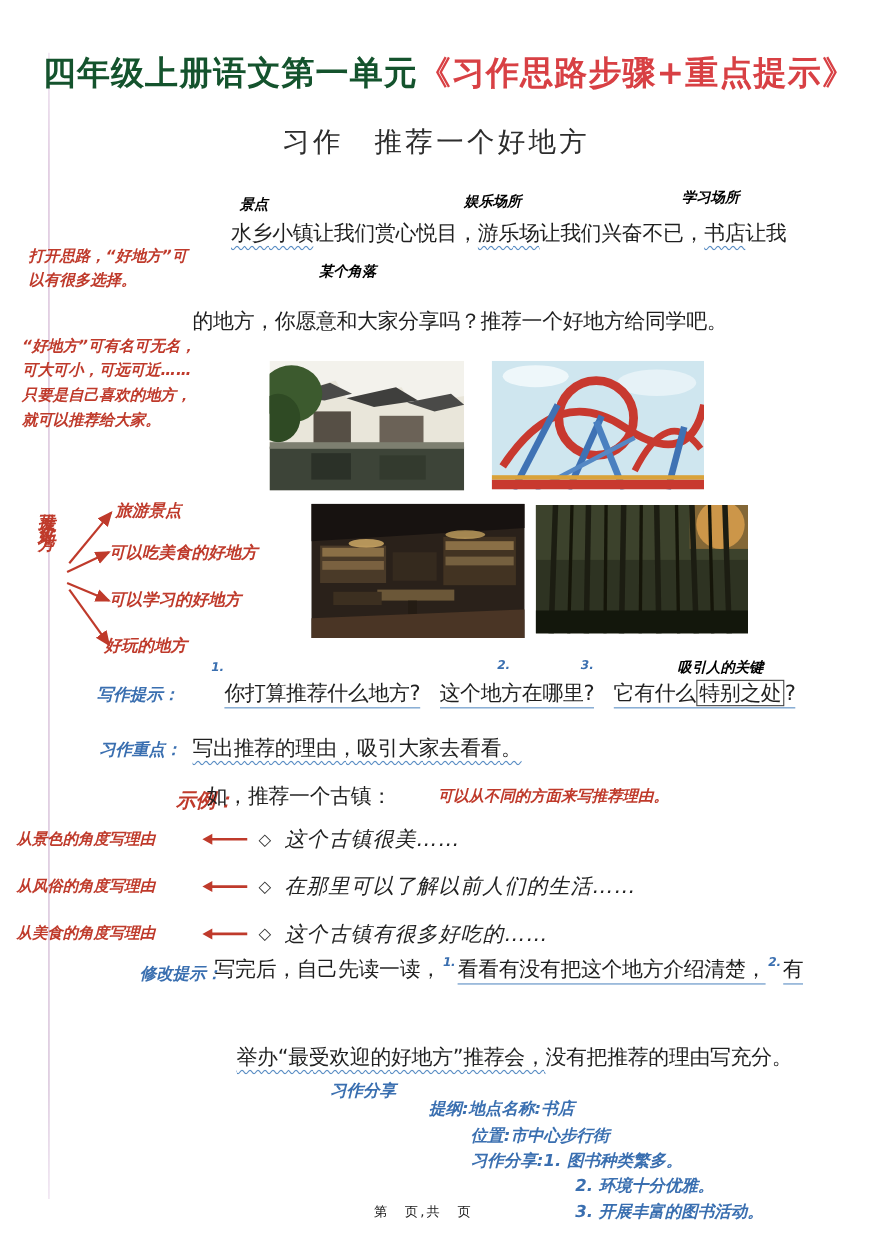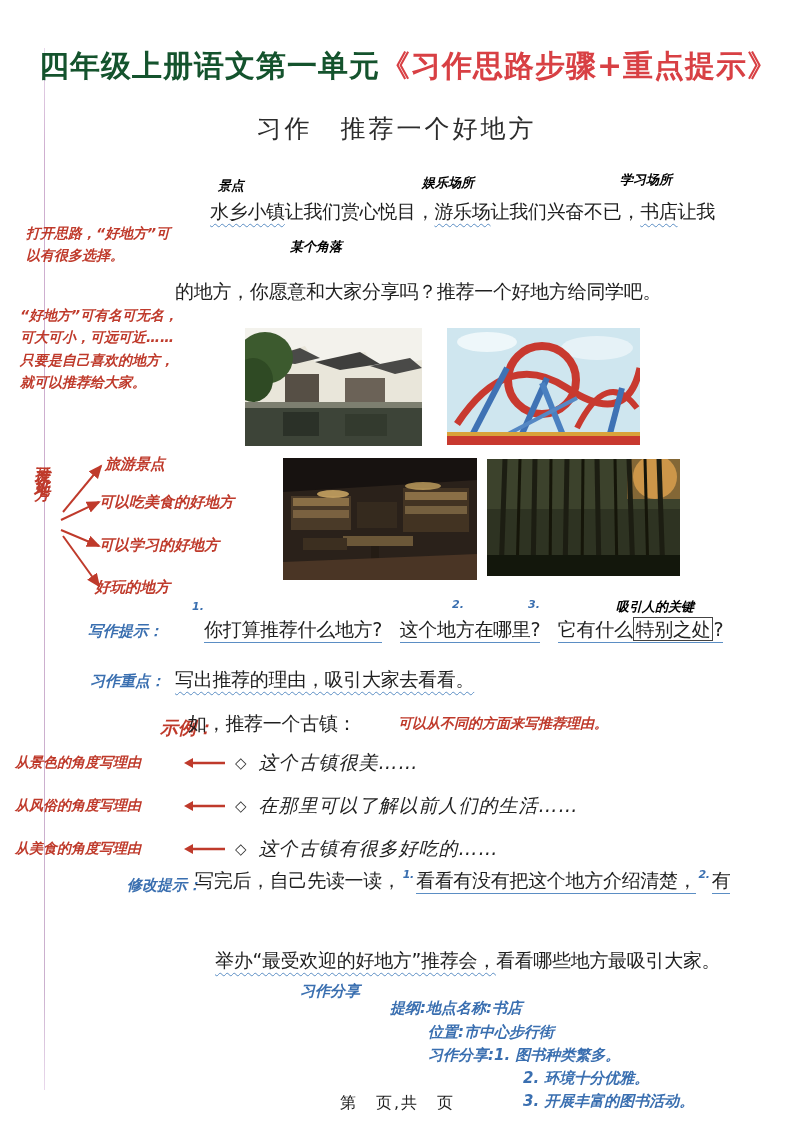--- a/index.html
+++ b/index.html
@@ -48,21 +48,21 @@
     writing-mode:vertical-rl;text-orientation:upright;
     font-size:15px;letter-spacing:3px;line-height:1;
   }
   .branch{font-size:15px;white-space:nowrap;}
   .reason-row{display:flex;align-items:center;white-space:nowrap;}
   .reason-label{width:168px;font-size:14px;}
   .reason-arrow{width:42px;height:12px;margin-right:10px;}
   .diamond{font-size:15px;color:#333;margin-right:12px;font-style:normal;}
   .reason-text{font-size:19px;color:#222;font-style:italic;letter-spacing:1px;}
   .outline-line{font-size:15px;white-space:nowrap;}
-  .footer{font-size:16px;color:#222;letter-spacing:2px;}
+  .footer{font-size:12px;color:#222;letter-spacing:2px;}
 </style>
 </head>
 <body>
 
 <div class="page">
 
   <div class="abs margin-line"></div>
 
   <div class="abs title-row">
     <span class="title-black">四年级上册语文第一单元</span><span class="title-red">《习作思路步骤+重点提示》</span>
@@ -218,21 +218,21 @@
       </svg>
     <span class="diamond">◇</span>
     <span class="reason-text">这个古镇有很多好吃的……</span>
   </div>
 
   <div class="abs hand-blue" style="left:127px;top:876px;font-size:15px;">修改提示：</div>
   <div class="abs print" style="left:195px;top:868px;">
     <span>写完后，自己先读一读，</span><sup class="sup-num">1.</sup><span class="u-line">看看有没有把这个地方介绍清楚，</span><sup class="sup-num">2.</sup><span class="u-line">有</span>
   </div>
   <div class="abs print" style="left:215px;top:948px;">
-    <span class="u-wavy">举办“最受欢迎的好地方”推荐会，</span><span>看看哪些地方最吸引大家。</span>
+    <span class="u-wavy">举办“最受欢迎的好地方”推荐会，</span><span>没有把推荐的理由写充分。</span>
   </div>
 
   <div class="abs hand-blue" style="left:300px;top:982px;font-size:15px;">习作分享</div>
   <div class="abs hand-blue outline-line" style="left:390px;top:999px;">提纲:地点名称:书店</div>
   <div class="abs hand-blue outline-line" style="left:428px;top:1023px;">位置:市中心步行街</div>
   <div class="abs hand-blue outline-line" style="left:428px;top:1046px;">习作分享:1. 图书种类繁多。</div>
   <div class="abs hand-blue outline-line" style="left:523px;top:1069px;">2. 环境十分优雅。</div>
   <div class="abs hand-blue outline-line" style="left:523px;top:1092px;">3. 开展丰富的图书活动。</div>
 
   <div class="abs footer" style="left:340px;top:1093px;">第　页,共　页</div>

